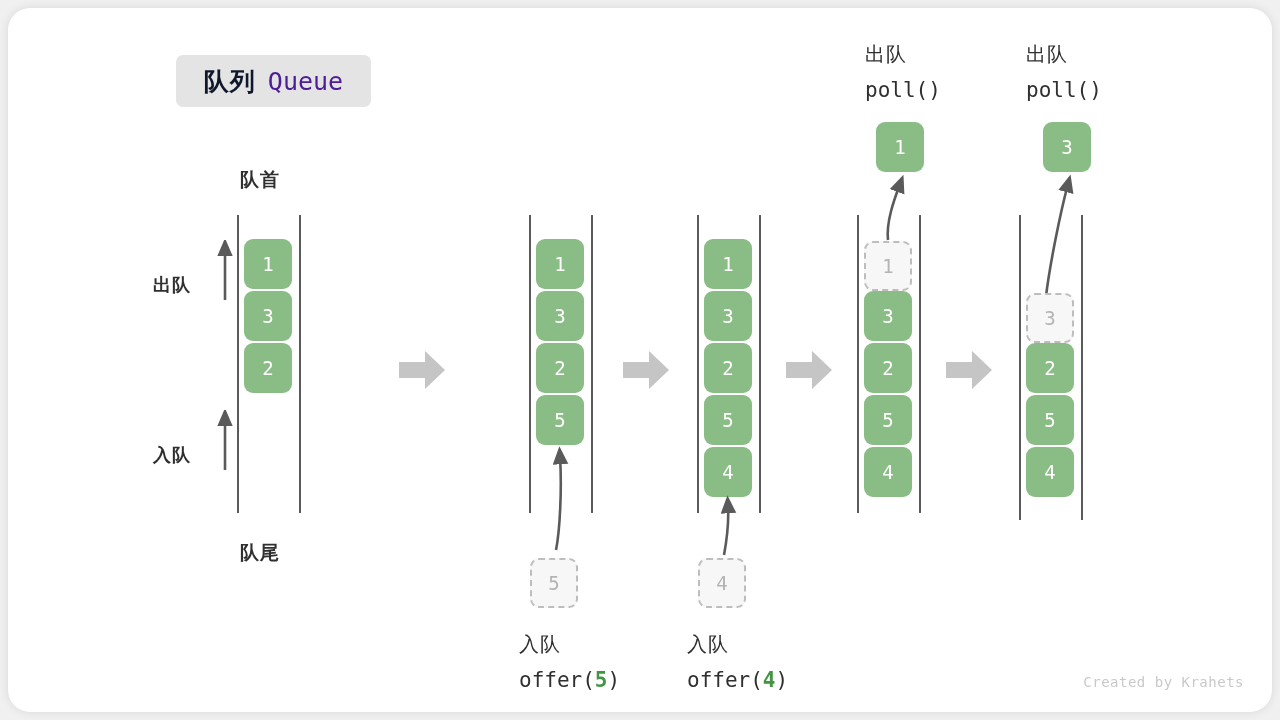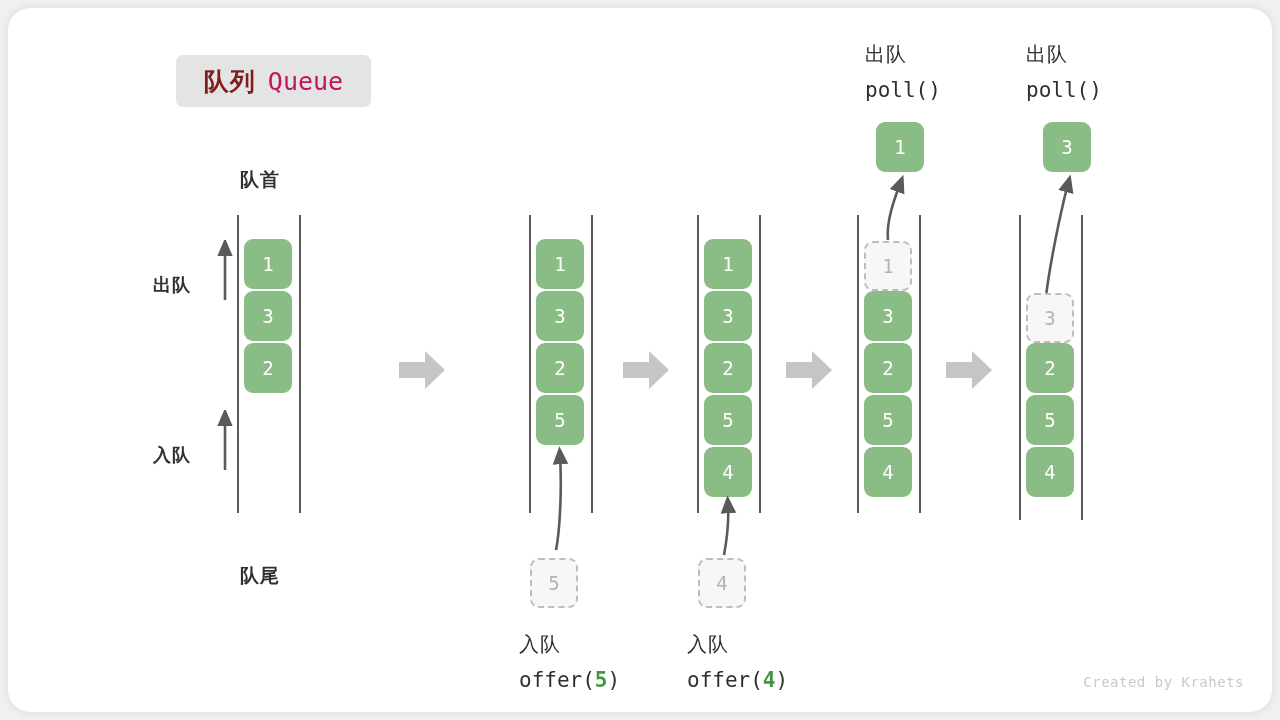--- a/index.html
+++ b/index.html
@@ -36,26 +36,26 @@
     background: #e4e4e4;
     border-radius: 7px;
     display: flex;
     align-items: center;
     justify-content: center;
     gap: 12px;
   }
   .title-cn {
     font-size: 25px;
     font-weight: bold;
-    color: #7f1d1d;
+    color: #0f172a;
     letter-spacing: 1px;
   }
   .title-en {
     font-size: 25px;
-    color: #be185d;
+    color: #4c1d95;
     font-family: "DejaVu Sans Mono", "Liberation Mono", monospace;
   }
 
   
   .abs { position: absolute; }
 
   .head-label, .tail-label {
     font-size: 19px;
     font-weight: bold;
     color: #2f2f2f;
@@ -171,21 +171,21 @@
         </marker>
       </defs>
       <line x1="11" y1="60" x2="11" y2="8" stroke="#5a5a5a" stroke-width="2.6" marker-end="url(#ah-dark)"></line>
     </svg>
 
     <div class="abs side-label" style="left:145px; top:435px;">入队</div>
     <svg class="thin-arrow" style="left:206px; top:402px;" width="22" height="62">
       <line x1="11" y1="60" x2="11" y2="8" stroke="#5a5a5a" stroke-width="2.6" marker-end="url(#ah-dark)"></line>
     </svg>
 
-    <div class="abs tail-label" style="left:232px; top:555px;">队尾</div>
+    <div class="abs tail-label" style="left:232px; top:532px;">队尾</div>
 
     <svg class="block-arrow" style="left:391px; top:340px;" viewBox="0 0 46 44">
       <path d="M0,14 L26,14 L26,3 L46,22 L26,41 L26,30 L0,30 Z" fill="#c5c5c5"></path>
     </svg>
 
     <div class="rail" style="left:521px; top:207px; height:298px;"></div>
     <div class="rail" style="left:583px; top:207px; height:298px;"></div>
 
     <div class="tile" style="left:528px; top:231px;">1</div>
     <div class="tile" style="left:528px; top:283px;">3</div>

